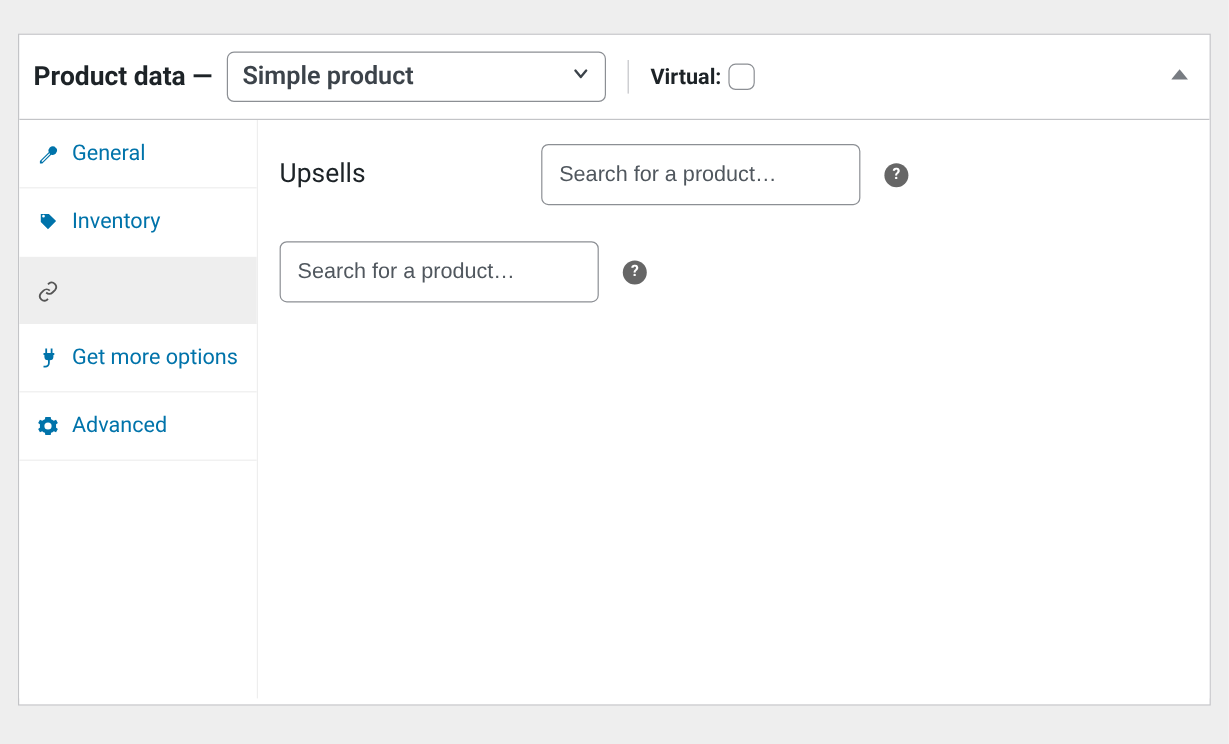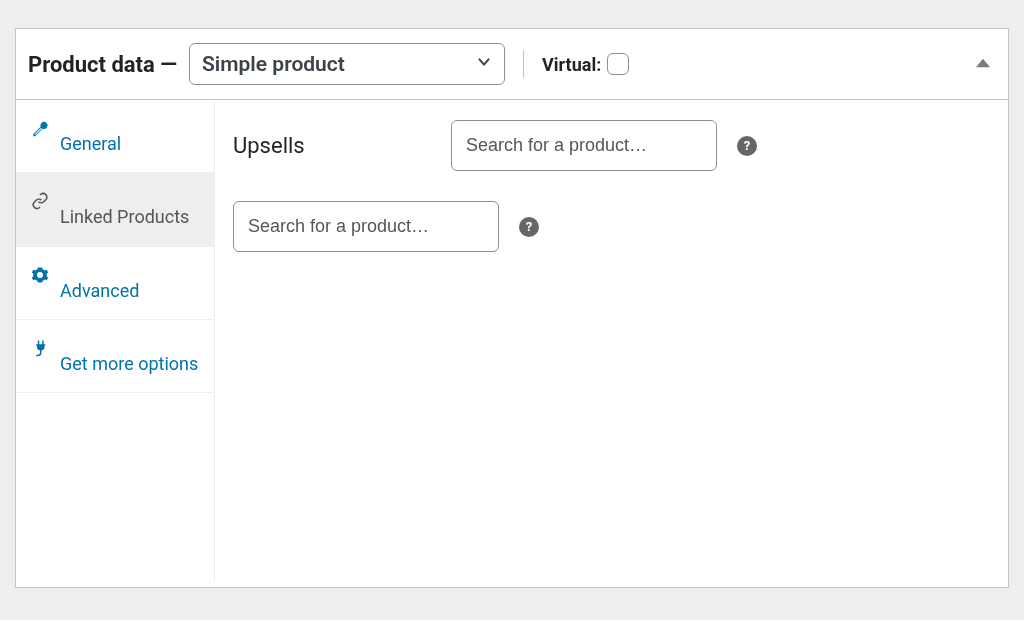--- a/index.html
+++ b/index.html
@@ -115,21 +115,21 @@
     display: inline-flex;
     align-items: center;
     justify-content: center;
     margin-top: 2px;
   }
   .sidebar-item.active {
     background: #eeeeee;
     color: #555555;
     font-weight: 400;
   }
-  .sidebar-item .txt { flex: 1; margin-top: 16px; }
+  .sidebar-item .txt { flex: 1; }
   .content {
     flex: 1;
     padding: 20px 24px 20px 18px;
     background: #fff;
     border-left: 1px solid #eeeeee;
   }
   .field-row {
     display: flex;
     align-items: center;
     margin-bottom: 30px;
@@ -202,49 +202,56 @@
 
       <div class="sidebar-item">
         <span class="icon">
           <svg width="18" height="18" viewBox="0 0 24 24" fill="#0073aa">
               <path d="M22 6.92l-2.83-2.83a5 5 0 00-6.36 6.36L3 20.3V23h2.7l9.85-9.85a5 5 0 006.36-6.36zM6 21H5v-1l8.5-8.5 1 1L6 21z"></path>
             </svg>
         </span>
         <span class="txt">General</span>
       </div>
 
+      <div class="sidebar-item">
+        <span class="icon">
+          <svg width="18" height="18" viewBox="0 0 24 24" fill="#0073aa">
+              <path d="M21 11l-8-8H4v9l8 8 9-9zM7 7a1.5 1.5 0 110-3 1.5 1.5 0 010 3z"></path>
+            </svg>
+        </span>
+        <span class="txt">Inventory</span>
+      </div>
 
 
       <div class="sidebar-item active">
         <span class="icon">
           <svg width="18" height="18" viewBox="0 0 24 24" fill="none" stroke="#555555" stroke-width="2">
               <path d="M10 13a5 5 0 007 0l3-3a5 5 0 00-7-7l-1 1"></path>
               <path d="M14 11a5 5 0 00-7 0l-3 3a5 5 0 007 7l1-1"></path>
             </svg>
         </span>
-        <span class="txt">Linked Products</span>
-      </div>
-
+      </div>
+
+
+      <div class="sidebar-item">
+        <span class="icon">
+          <svg width="18" height="18" viewBox="0 0 24 24" fill="#0073aa">
+              <path d="M9 2v5H7v2h1v2a4 4 0 004 4v3a3 3 0 01-3 3H7v2h2a5 5 0 005-5v-3a4 4 0 004-4V9h1V7h-2V2h-2v5h-4V2H9z"></path>
+            </svg>
+        </span>
+        <span class="txt">Get more options</span>
+      </div>
 
       <div class="sidebar-item">
         <span class="icon">
           <svg width="18" height="18" viewBox="0 0 24 24" fill="#0073aa">
               <path d="M12 8a4 4 0 100 8 4 4 0 000-8zm9 4c0 .6-.05 1.2-.15 1.76l2.1 1.64-2 3.46-2.48-1a8.9 8.9 0 01-3.05 1.77L15 22h-6l-.42-2.37a8.9 8.9 0 01-3.05-1.77l-2.48 1-2-3.46 2.1-1.64A9.2 9.2 0 013 12c0-.6.05-1.2.15-1.76L1.05 8.6l2-3.46 2.48 1a8.9 8.9 0 013.05-1.77L9 2h6l.42 2.37a8.9 8.9 0 013.05 1.77l2.48-1 2 3.46-2.1 1.64c.1.56.15 1.16.15 1.76z"></path>
             </svg>
         </span>
         <span class="txt">Advanced</span>
-      </div>
-
-      <div class="sidebar-item">
-        <span class="icon">
-          <svg width="18" height="18" viewBox="0 0 24 24" fill="#0073aa">
-              <path d="M9 2v5H7v2h1v2a4 4 0 004 4v3a3 3 0 01-3 3H7v2h2a5 5 0 005-5v-3a4 4 0 004-4V9h1V7h-2V2h-2v5h-4V2H9z"></path>
-            </svg>
-        </span>
-        <span class="txt">Get more options</span>
       </div>
 
     </div>
 
     <div class="content">
 
       <div class="field-row">
         <span class="field-label">Upsells</span>
         <input class="search-input" type="text" placeholder="Search for a product…" style="">
         <span class="help-icon">?</span>

